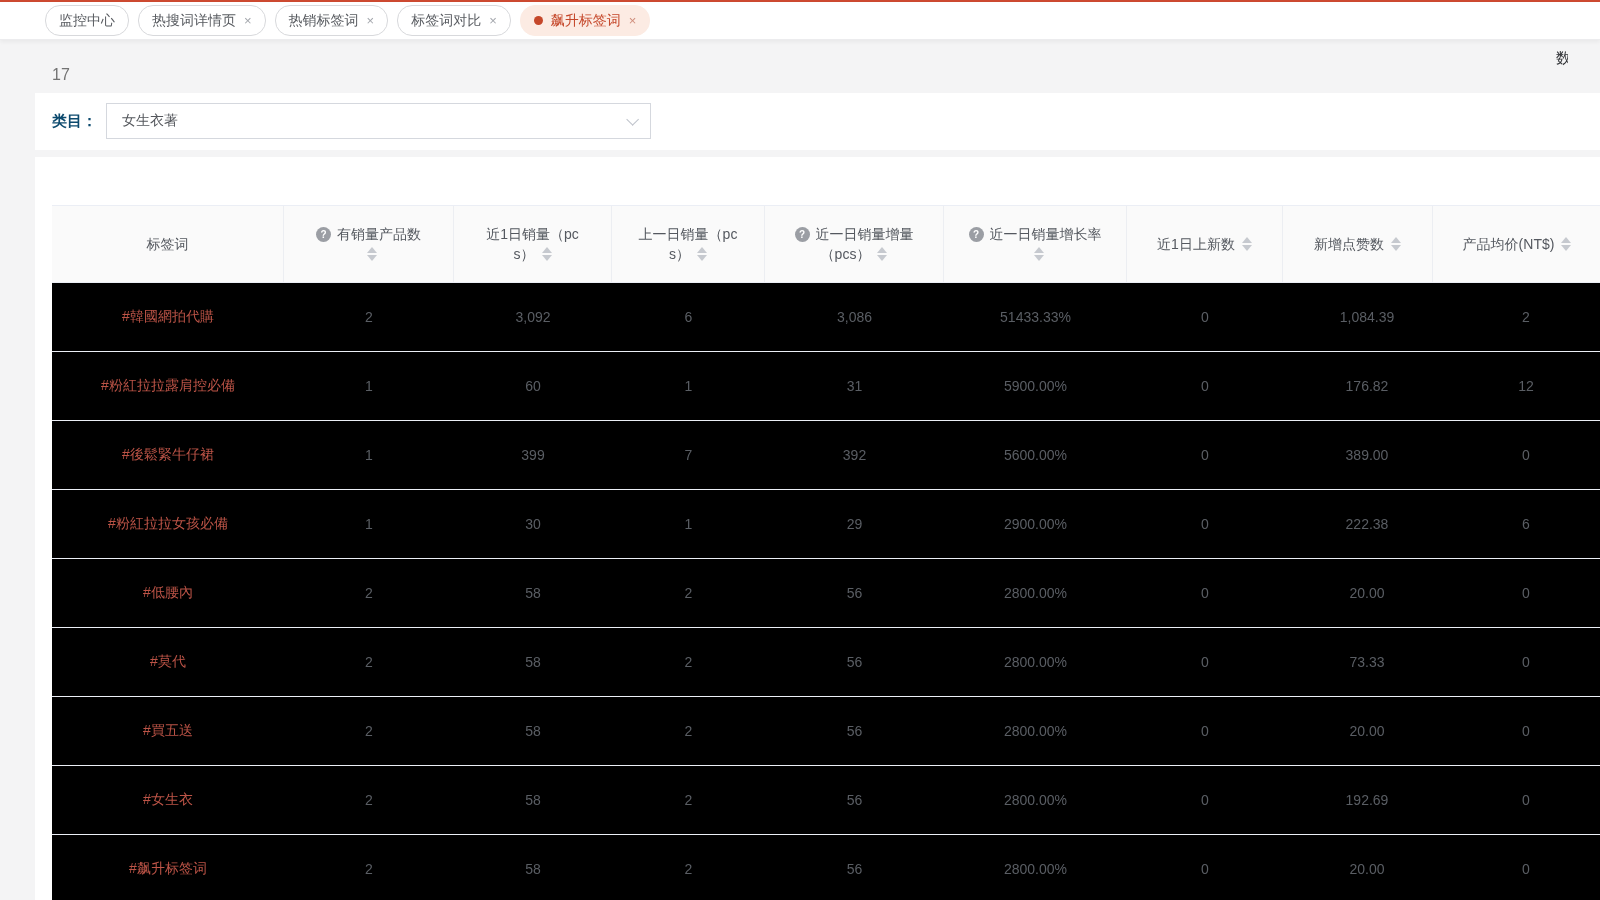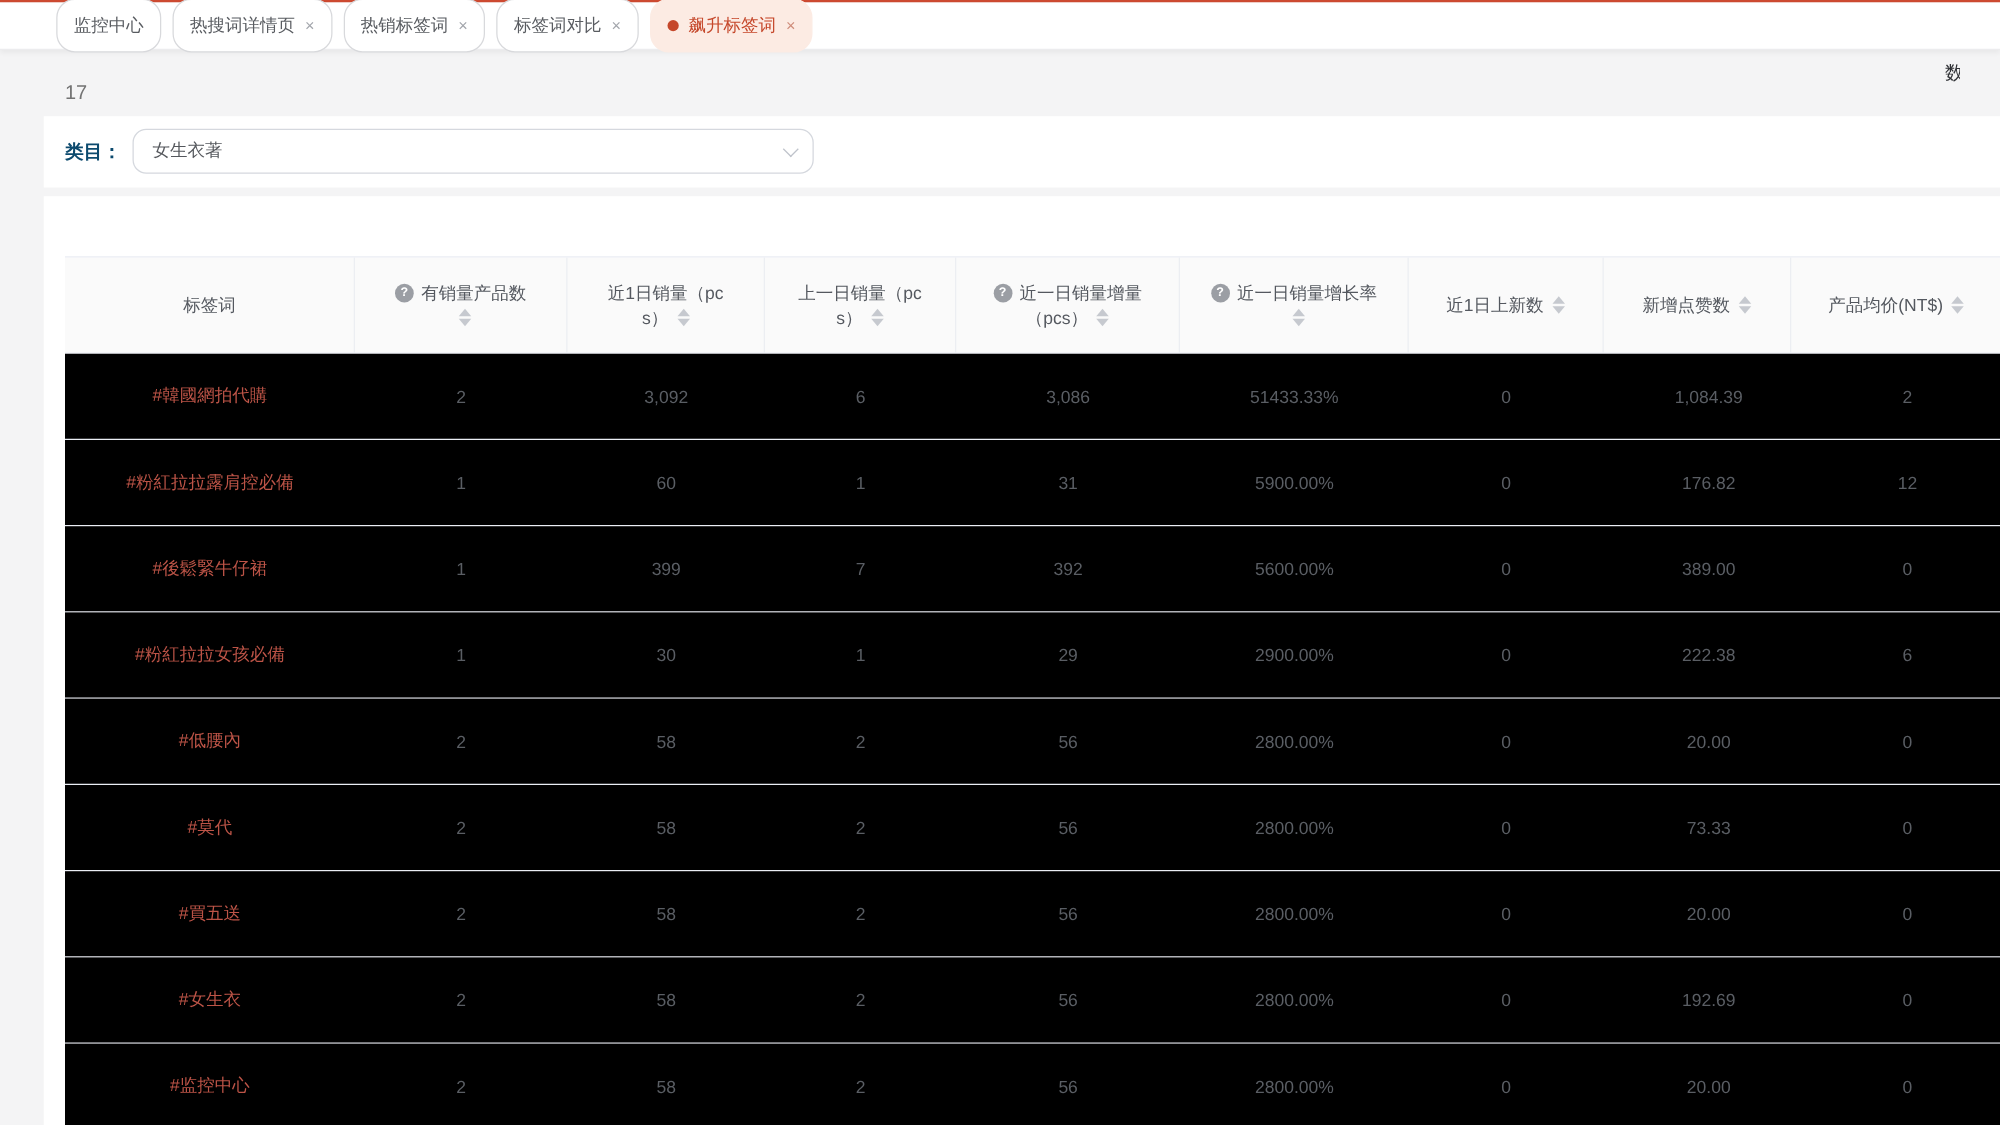--- a/index.html
+++ b/index.html
@@ -11,21 +11,21 @@
     color:#5a5e64;
   }
   .top-line { position:absolute; left:0; top:0; width:1600px; height:2px; background:#cd4a31; }
   .tabbar {
     position:absolute; left:0; top:2px; width:1600px; height:38px;
     background:#ffffff; border-bottom:1px solid #ececee;
     box-shadow:0 2px 4px rgba(0,0,0,.05);
     display:flex; align-items:center; padding-left:45px; gap:9px; z-index:5;
   }
   .tab {
-    display:inline-flex; align-items:center; height:43px; padding:0 13px;
+    display:inline-flex; align-items:center; height:31px; padding:0 13px;
     border:1px solid #d8d9dc; border-radius:15px; background:#fff;
     font-size:14px; color:#595c61; cursor:pointer; white-space:nowrap;text-align:right;
   }
   .tab .close-x { font-size:13px; color:#a3a6ac; margin-left:8px; line-height:1; }
   .tab.active { background:#fcebe3; border-color:#fcebe3; color:#c5472a; }
   .tab.active .close-x { color:#cf8d7b; }
   .dot { width:9px; height:9px; border-radius:50%; background:#c5472a; margin-right:8px; }
 
   .count-text { position:absolute; left:52px; top:66px; font-size:16px; color:#737373; }
   .right-clip { position:absolute; left:1556px; top:49px; width:12px; height:22px; overflow:hidden; }
@@ -33,21 +33,21 @@
 
   .filter-card {
     position:absolute; left:35px; top:93px; width:1565px; height:57px; background:#fff;
   }
   .filter-label {
     position:absolute; left:17px; top:0; height:57px; display:flex; align-items:center;
     font-size:15px; font-weight:700; color:#0c4a6e;
   }
   .select {
     position:absolute; left:71px; top:10px; width:545px; height:36px;
-    border:1px solid #d5d8de; border-radius:11px; background:#fff;
+    border:1px solid #d5d8de; border-radius:0; background:#fff;
     display:flex; align-items:center; padding:0 15px; cursor:pointer;
   }
   .select .sel-text { font-size:14px; color:#54575c; flex:1; }
   .chev {
     width:9px; height:9px; border-right:1.5px solid #bfc3cb; border-bottom:1.5px solid #bfc3cb;
     transform:rotate(45deg) translateY(-3px);
   }
 
   .table-card {
     position:absolute; left:35px; top:157px; width:1565px; height:743px; background:#fff; overflow:hidden;
@@ -328,21 +328,21 @@
       <div class="td c3">2</div>
       <div class="td c4">56</div>
       <div class="td c5">2800.00%</div>
       <div class="td c6">0</div>
       <div class="td c7">192.69</div>
       <div class="td c8">0</div>
     </div>
 
     <div class="tr">
       <div class="td c0">
-          <a class="tag-link">#监控中心</a>
+          <a class="tag-link">#飙升标签词</a>
         </div>
       <div class="td c1">2</div>
       <div class="td c2">58</div>
       <div class="td c3">2</div>
       <div class="td c4">56</div>
       <div class="td c5">2800.00%</div>
       <div class="td c6">0</div>
       <div class="td c7">20.00</div>
       <div class="td c8">0</div>
     </div>

